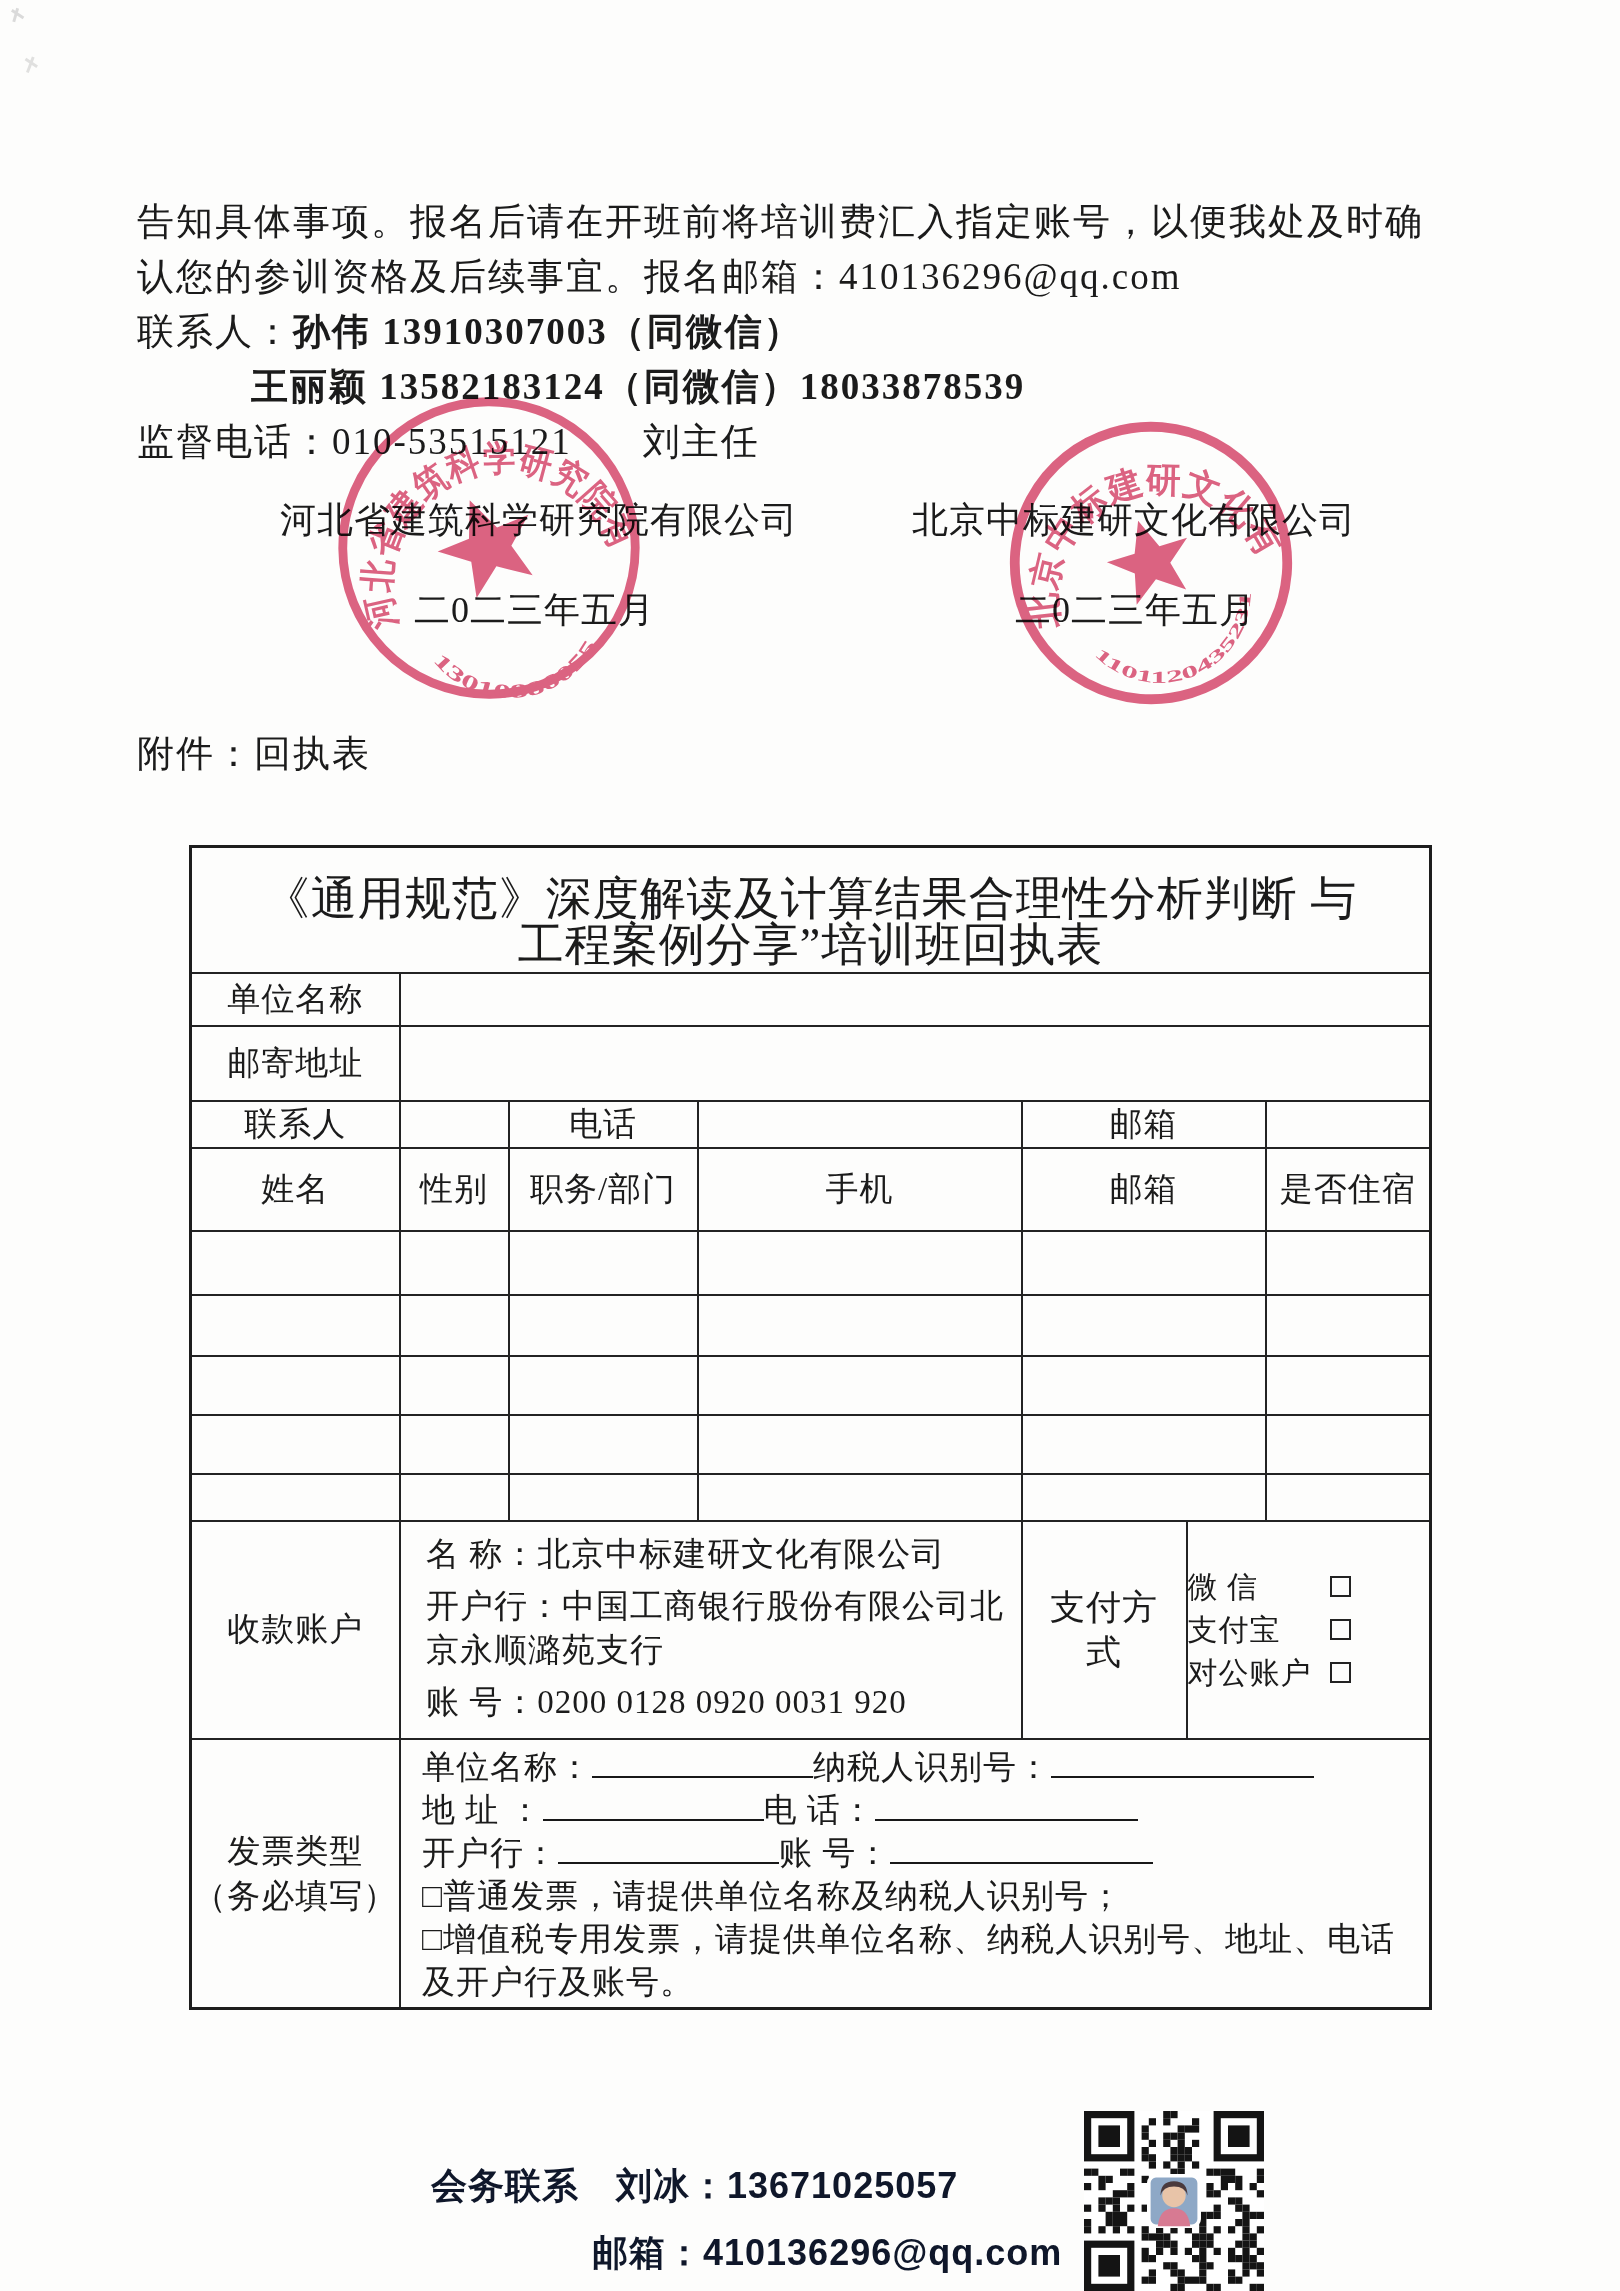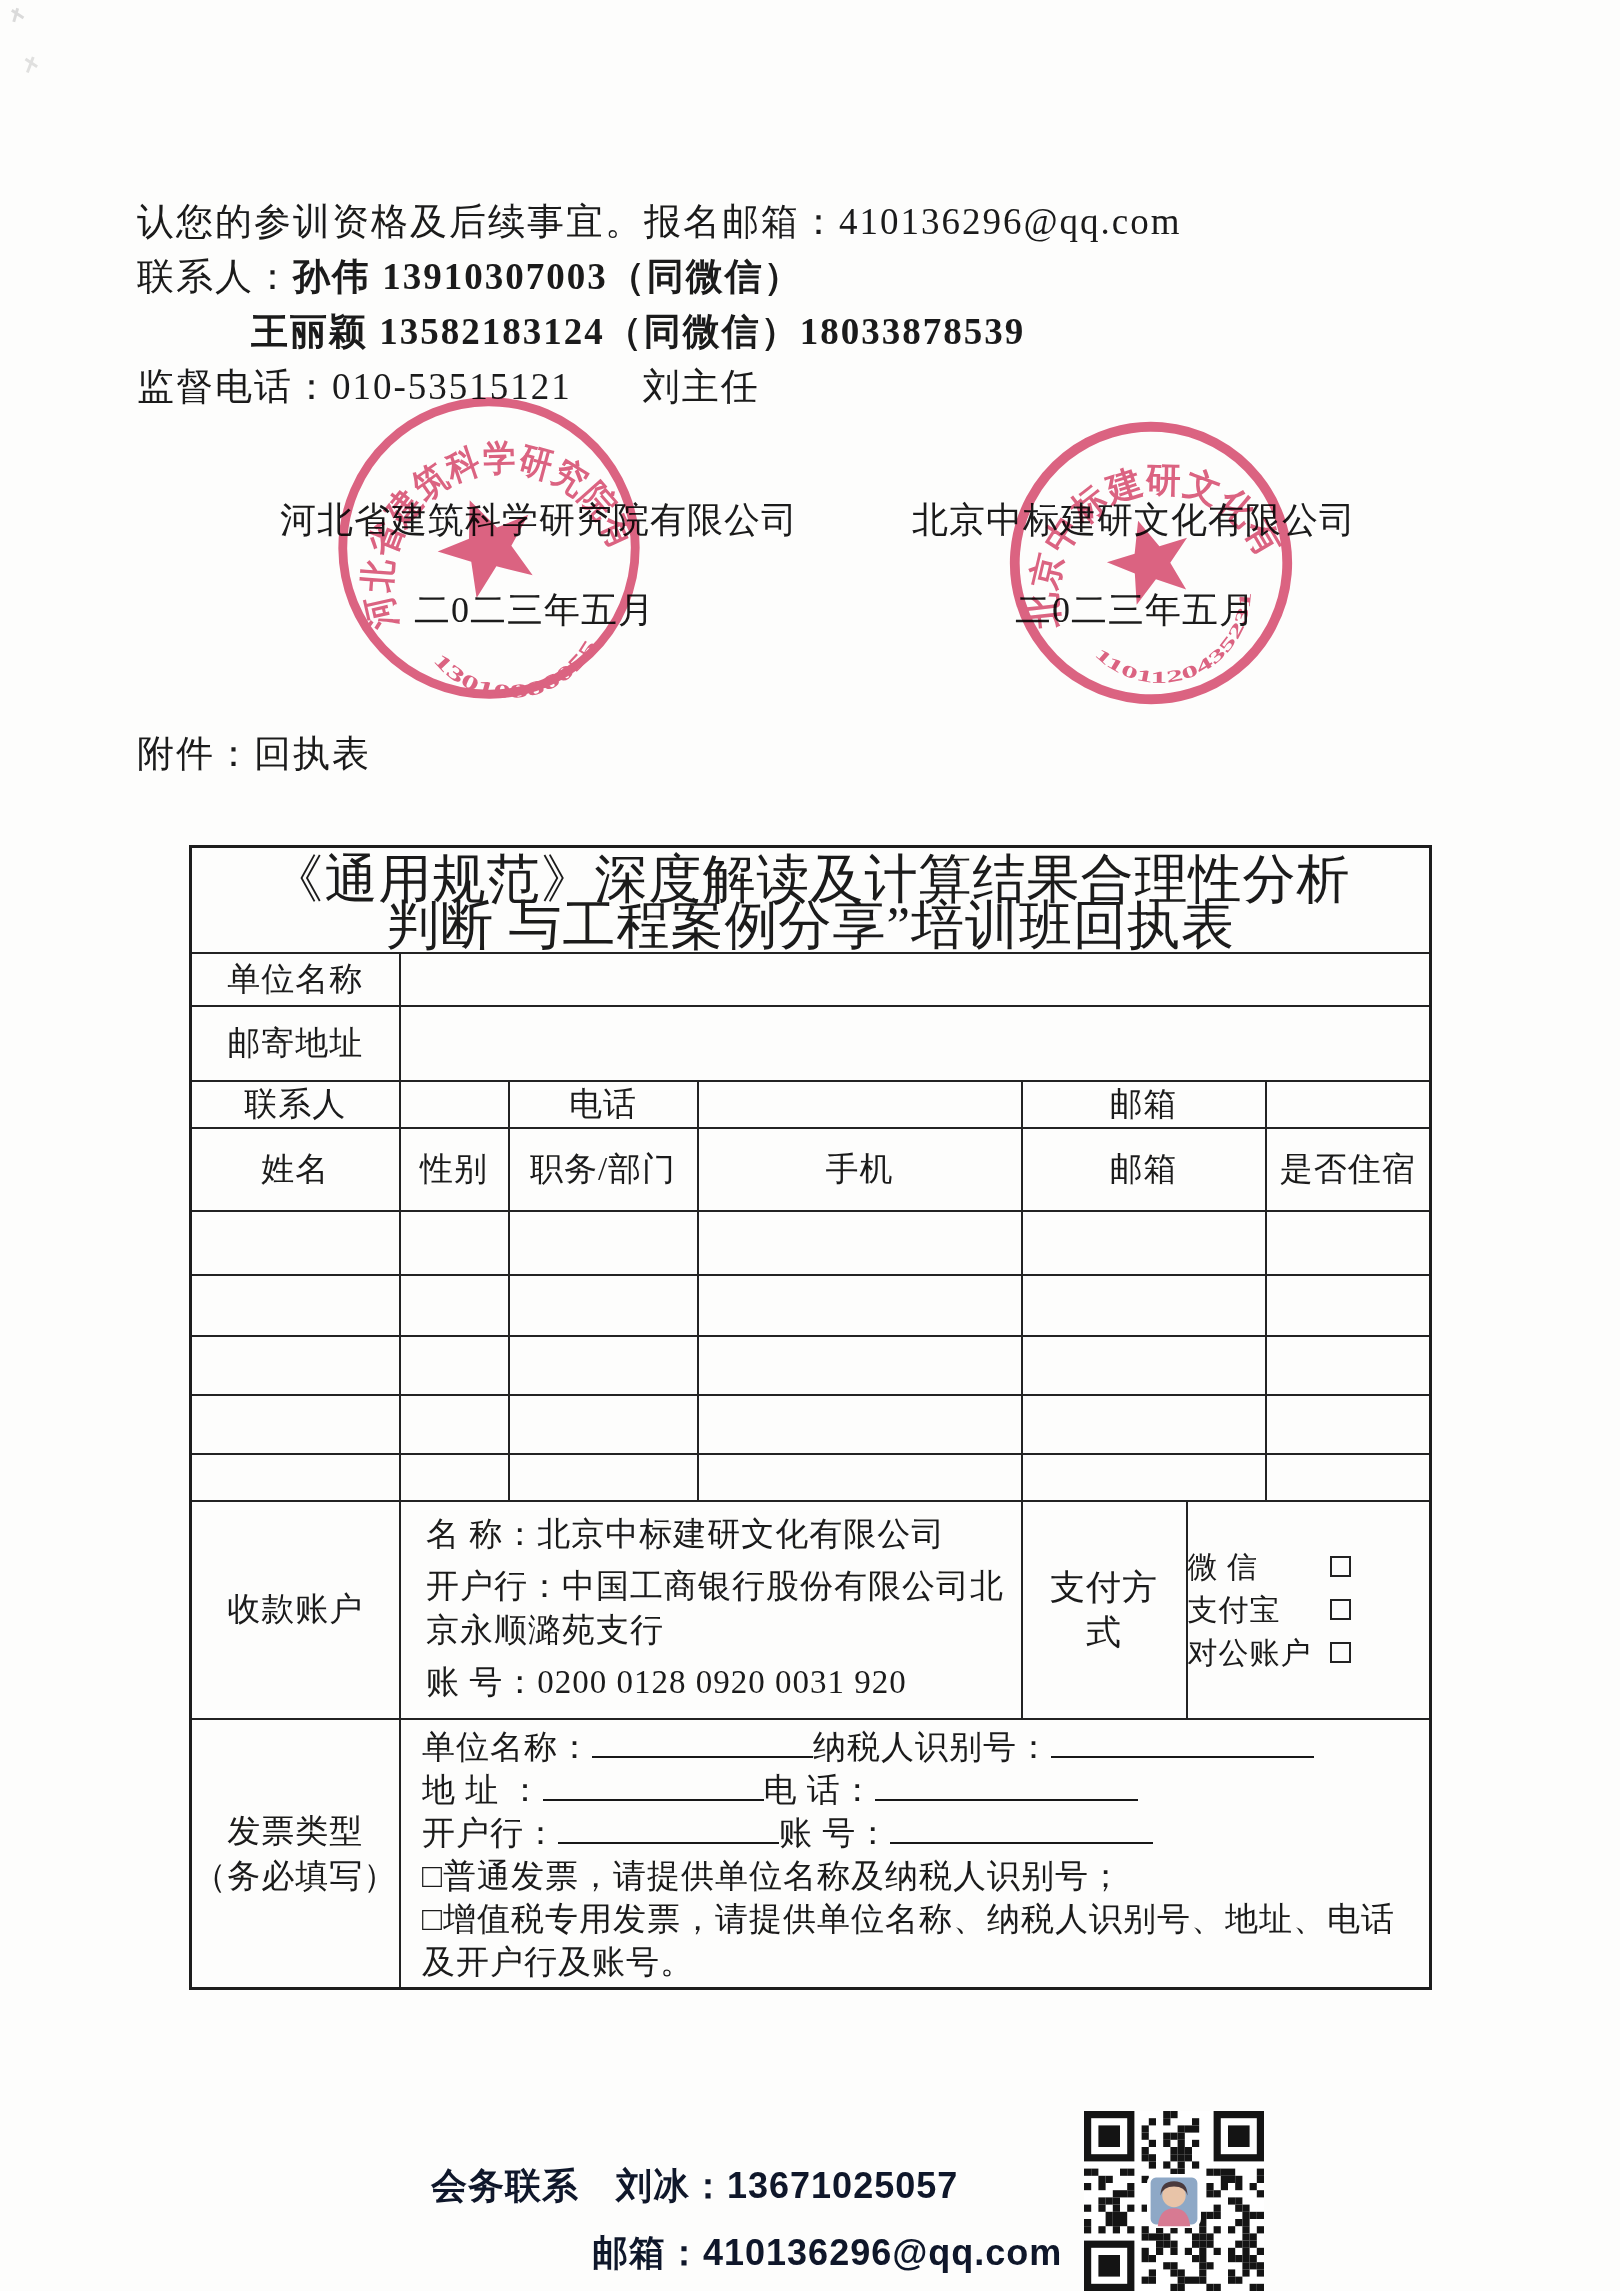--- a/index.html
+++ b/index.html
@@ -29,22 +29,22 @@
     position:absolute;left:189px;top:845px;width:1240px;
     border-collapse:collapse;table-layout:fixed;
   }
   table.form td{
     border:2.5px solid #232323;font-size:33px;text-align:center;
     vertical-align:middle;padding:0;letter-spacing:1px;
   }
   table.form{border:3.4px solid #1d1d1d;}
   .r-title td{border-bottom:2.5px solid #232323;}
   .tbl-title{
-    font-size:53px;line-height:46px;letter-spacing:1px;
-    padding:7.8px 59px 3.9px 59px;text-align:center;
+    font-size:46px;line-height:46px;letter-spacing:1px;
+    padding:7.8px 59px 3.9px 59px;text-align:center;margin-top:20px;
   }
   .big-label{font-size:35px;}
   .acct-cell{text-align:left !important;padding:9.8px 0 5.9px 25.5px !important;}
   .acct-cell div{line-height:44px;margin-bottom:7.8px;}
   .pay-inner{width:116px;margin:8px auto;line-height:45px;font-size:35px;}
   .pay-opts .opt{display:flex;justify-content:flex-start;align-items:center;
     line-height:43px;font-size:30px;}
   .pay-opts .opt span.lbl{display:inline-block;min-width:125px;text-align:justify;}
   .cb{display:inline-block;width:16.7px;height:16.7px;border:2.5px solid #222;margin-left:17.6px;}
   .inv-cell{text-align:left !important;padding:5.9px 13.7px 3.9px 21.6px !important;font-size:32px;}
@@ -65,20 +65,21 @@
 </style>
 </head>
 <body>
 
 <svg class="abs faint" style="left:3.9px;top:2px" width="78" height="108" viewBox="0 0 80 110">
   <path d="M8 8 L20 16 M14 6 L10 20" stroke="#b9b9b9" stroke-width="3" fill="none"></path>
   <path d="M22 58 L34 66 M30 56 L24 72" stroke="#c4c4c4" stroke-width="3" fill="none"></path>
 </svg>
 
 <div class="abs intro">
+  <div class="line">告知具体事项。报名后请在开班前将培训费汇入指定账号，以便我处及时确</div>
   <div class="line">认您的参训资格及后续事宜。报名邮箱：410136296@qq.com</div>
   <div class="line"><span>联系人：</span><b>孙伟 13910307003（同微信）</b></div>
   <div class="line indent"><b>王丽颖 13582183124（同微信）18033878539</b></div>
   <div class="line"><span>监督电话：010-53515121</span><span class="gap"></span><span>刘主任</span></div>
 </div>
 
 <div class="abs org org-left">河北省建筑科学研究院有限公司</div>
 <div class="abs org org-right">北京中标建研文化有限公司</div>
 <div class="abs date date-left">二0二三年五月</div>
 <div class="abs date date-right">二0二三年五月</div>

